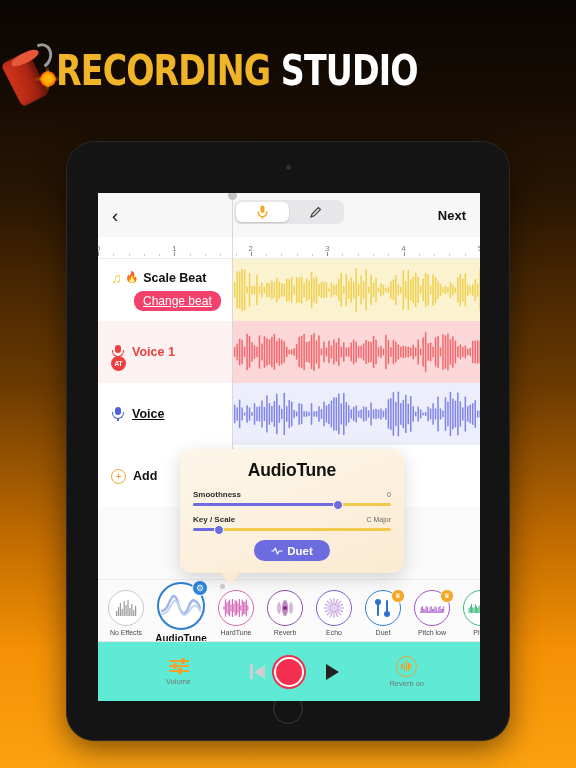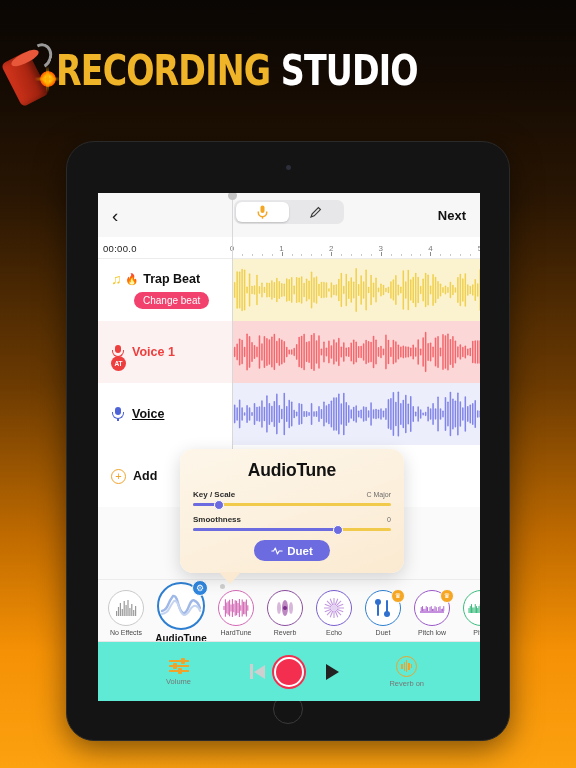--- a/index.html
+++ b/index.html
@@ -48,21 +48,21 @@
 
   
   .tracks { position:relative; }
   .track { display:flex; height:62px; position:relative; }
   .track-head { width:134px; display:flex; flex-direction:column; justify-content:center; padding-left:13px; position:relative; z-index:2; }
   .track-wave { flex:1; position:relative; overflow:hidden; }
   .th-row { display:flex; align-items:center; gap:7px; }
   .th-name { font-size:12.5px; font-weight:bold; }
   .icon-note { font-size:14px; color:#f3c623; }
   .fire { font-size:11px; }
-  .chip { margin-top:5px; margin-left:23px; align-self:flex-start; background:#f1416c; color:#fff; font-size:10px; padding:3px 9px; border-radius:9px; cursor:pointer; }
+  .chip { margin-top:5px; margin-left:23px; align-self:flex-start; background:#f1416c; color:#fff; font-size:12px; padding:3px 9px; border-radius:9px; cursor:pointer;text-decoration:underline; }
   .mic-ic { width:14px; height:14px; position:relative; }
   .mic-ic .cap { position:absolute; left:4px; top:0; width:6px; height:8px; border-radius:3px; background:currentColor; }
   .mic-ic .arc { position:absolute; left:1px; top:5px; width:12px; height:7px; border:1.6px solid currentColor; border-top:none; border-radius:0 0 7px 7px; }
   .mic-ic .stem { position:absolute; left:6.2px; top:11px; width:1.6px; height:3px; background:currentColor; }
   .at-badge { position:absolute; left:13px; bottom:12px; width:15px; height:15px; border-radius:50%; background:#ef3e3e; color:#fff; font-size:6.5px; font-weight:bold; display:flex; align-items:center; justify-content:center; }
   .plus-ic { width:15px; height:15px; border-radius:50%; border:1.5px solid #f0a32a; color:#f0a32a; font-size:11px; line-height:12px; text-align:center; }
   .wave-svg { display:block; width:100%; height:100%; }
   .playhead { position:absolute; left:134px; top:0; bottom:0; width:1px; background:#d8d8d8; z-index:3; }
   .playhead-knob { position:absolute; left:-4px; top:-2px; width:9px; height:9px; border-radius:50%; background:#c4c4c4; }
 
@@ -146,21 +146,20 @@
         <div class="seg-item">
           <svg width="13" height="13" viewBox="0 0 13 13">
             <path d="M2 11l1.2-3.2L9.4 1.6l2 2-6.2 6.2L2 11z" fill="none" stroke="#3a3a3a" stroke-width="1.2"></path>
           </svg>
         </div>
       </div>
       <div class="next-btn">Next</div>
     </div>
 
     <div class="ruler">
-      <div class="time-code">00:00.0</div>
       <div class="ruler-track" id="ruler-track">
           <div class="rk-num" style="left: 0%;">0</div>
           <div class="rk-tick major" style="left: 0%;"></div>
           <div class="rk-tick" style="left: 4%;"></div>
           <div class="rk-tick" style="left: 8%;"></div>
           <div class="rk-tick" style="left: 12%;"></div>
           <div class="rk-tick" style="left: 16%;"></div>
           <div class="rk-num" style="left: 20%;">1</div>
           <div class="rk-tick major" style="left: 20%;"></div>
           <div class="rk-tick" style="left: 24%;"></div>
@@ -188,21 +187,21 @@
           <div class="rk-num" style="left: 100%;">5</div>
         </div>
     </div>
 
     <div class="tracks" id="tracks-container">
         <div class="track">
           <div class="track-head" style="background: rgb(255, 255, 255);">
             <div class="th-row" style="gap: 4px;">
               <span class="icon-note">♫</span>
               <span class="fire">🔥</span>
-              <span class="th-name" style="color:#111111">Trap Beat</span>
+              <span class="th-name" style="color:#111111">Scale Beat</span>
             </div>
             <div class="chip">Change beat</div>
           </div>
           <div class="track-wave" style="background: rgb(251, 243, 207);">
             <svg class="wave-svg" viewBox="0 0 260 62" preserveAspectRatio="none">
               <rect x="2" y="22.932671250370625" width="1.6" height="16.134657499258754" fill="#f0d050" rx="0.8"></rect>
               <rect x="4.6" y="12.193928329171694" width="1.6" height="37.61214334165661" fill="#f0d050" rx="0.8"></rect>
               <rect x="7.199999999999999" y="12.380907325006781" width="1.6" height="37.23818534998644" fill="#f0d050" rx="0.8"></rect>
               <rect x="9.799999999999999" y="9.748524884005505" width="1.6" height="42.50295023198899" fill="#f0d050" rx="0.8"></rect>
               <rect x="12.399999999999999" y="10.539369246185661" width="1.6" height="40.92126150762868" fill="#f0d050" rx="0.8"></rect>
@@ -549,36 +548,36 @@
       </div>
     <div class="playhead">
         <div class="playhead-knob"></div>
       </div>
 
     <div class="popup">
       <div class="popup-title">AudioTune</div>
       <div id="sliders-container">
           <div class="slider-row">
             <div class="slider-top">
+              <span class="slider-label">Smoothness</span>
+              <span class="slider-val">0</span>
+            </div>
+            <div class="slider-bar">
+              <div class="slider-fill" style="width:73%"></div>
+              <div class="slider-knob" style="left:73%"></div>
+            </div>
+          </div>
+          <div class="slider-row">
+            <div class="slider-top">
               <span class="slider-label">Key / Scale</span>
               <span class="slider-val">C Major</span>
             </div>
             <div class="slider-bar">
               <div class="slider-fill" style="width:13%"></div>
               <div class="slider-knob" style="left:13%"></div>
-            </div>
-          </div>
-          <div class="slider-row">
-            <div class="slider-top">
-              <span class="slider-label">Smoothness</span>
-              <span class="slider-val">0</span>
-            </div>
-            <div class="slider-bar">
-              <div class="slider-fill" style="width:73%"></div>
-              <div class="slider-knob" style="left:73%"></div>
             </div>
           </div>
         </div>
       <div class="auto-btn">
         <svg width="12" height="10" viewBox="0 0 14 10">
             <path d="M1 5h2l2-3.5L7.5 8.5 9.5 5h3.5" fill="none" stroke="#fff" stroke-width="1.3" stroke-linecap="round" stroke-linejoin="round"></path>
           </svg>
         <span>Duet</span>
       </div>
     </div>

